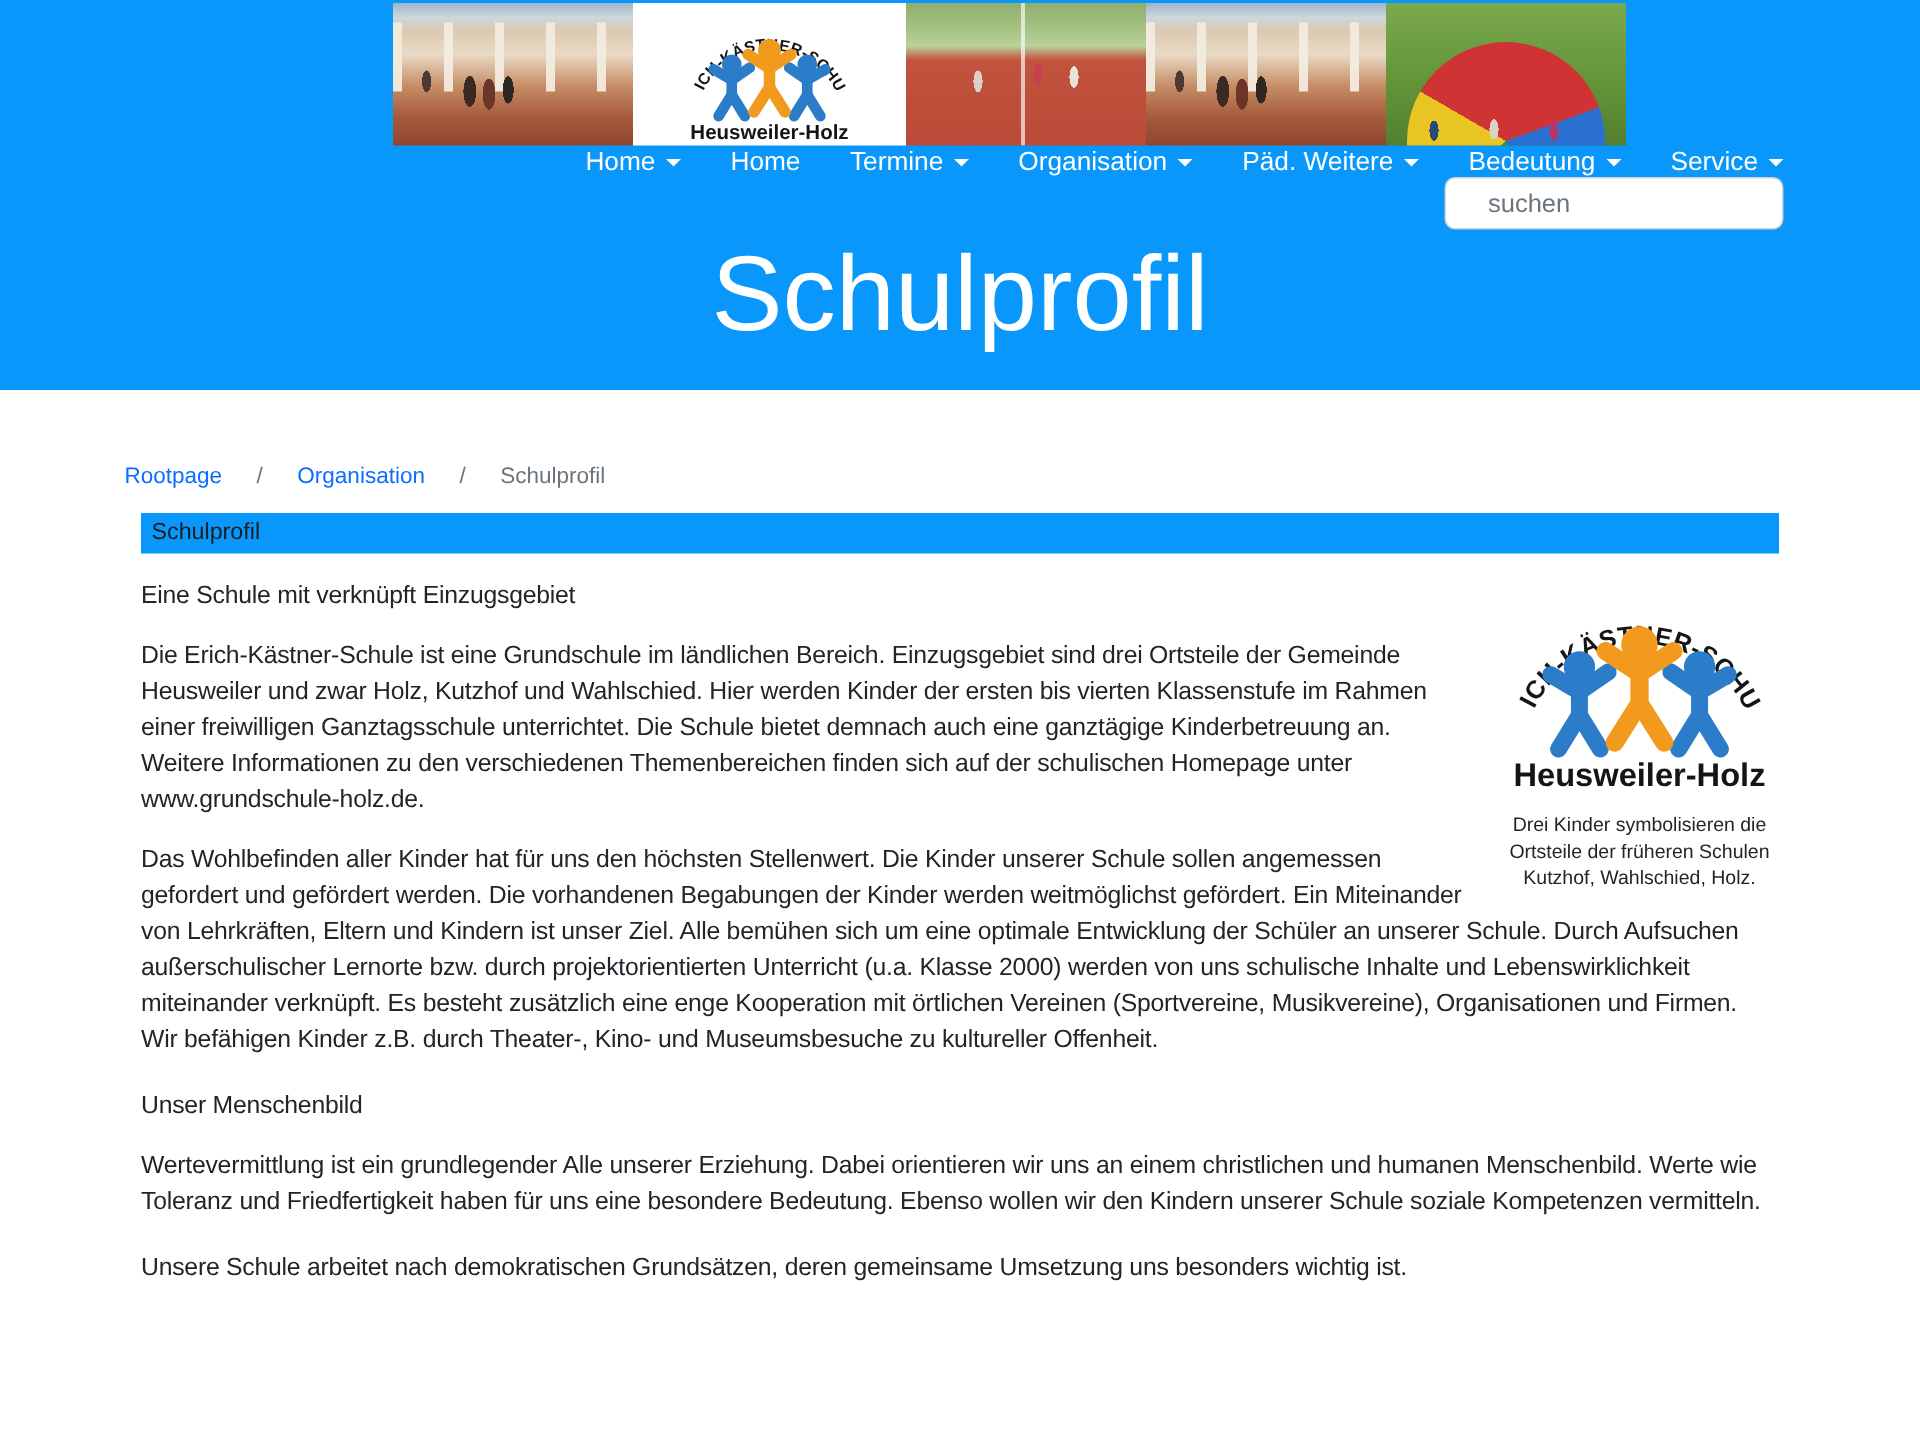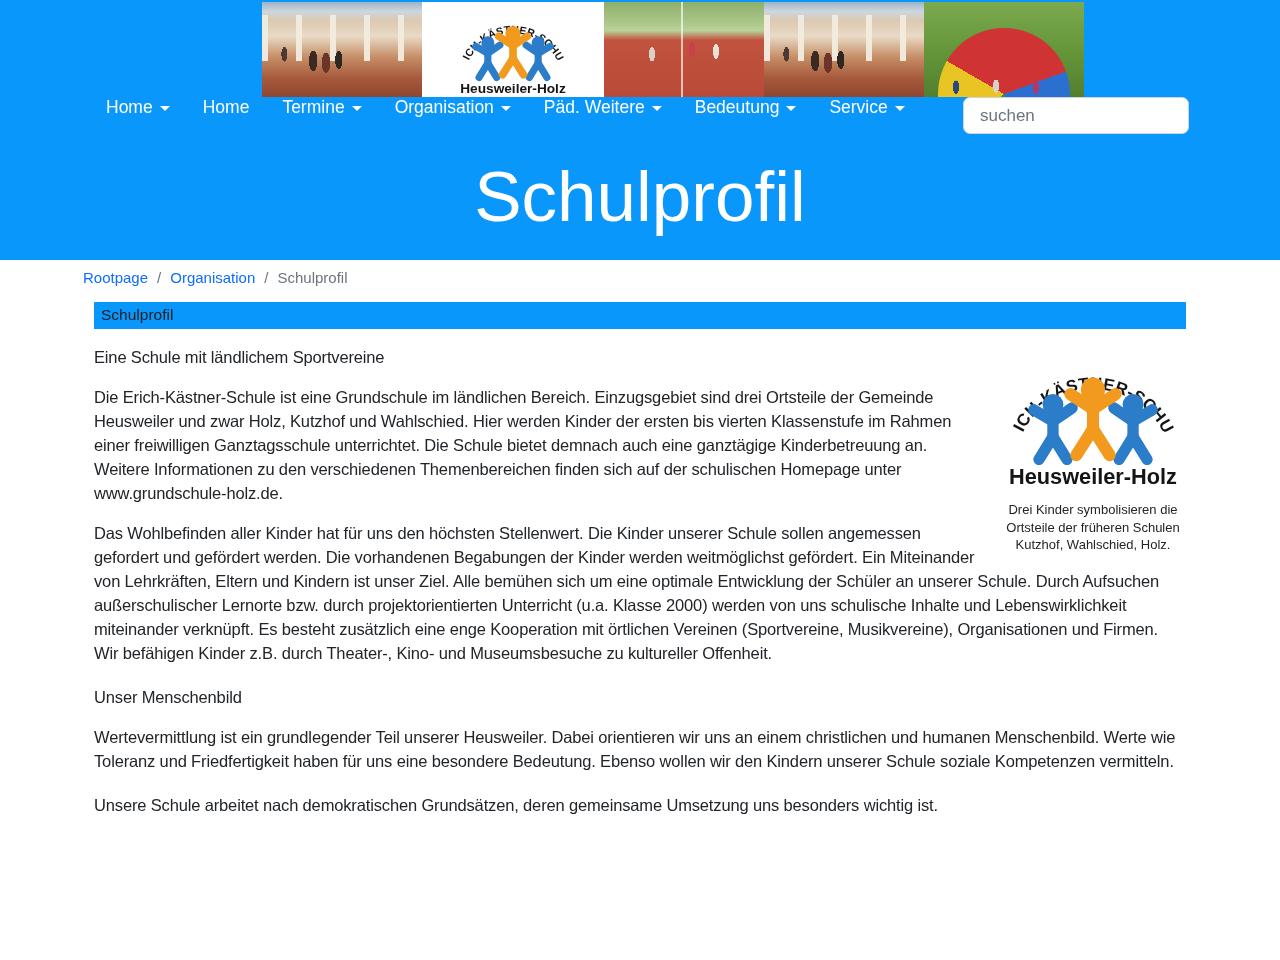--- a/index.html
+++ b/index.html
@@ -28,37 +28,37 @@
     linear-gradient(90deg,transparent 48%,rgba(255,255,255,.65) 48% 49.5%,transparent 49.5%);}
   .tile.parachute{background:linear-gradient(180deg,#7ba94f 0%,#639538 55%,#527f2f 100%);}
   .tile.parachute::after{content:"";position:absolute;left:14px;top:26px;width:132px;height:132px;border-radius:50%;
     background:conic-gradient(#cf3333 0 70deg,#2b6fd1 70deg 150deg,#2a9a3d 150deg 230deg,#e8c522 230deg 300deg,#cf3333 300deg 360deg);}
   .tile.parachute::before{content:"";position:absolute;left:0;bottom:0;width:100%;height:18px;z-index:1;background:
     radial-gradient(ellipse 5px 11px at 20% 45%,#274a7a 60%,transparent 61%),
     radial-gradient(ellipse 5px 11px at 45% 40%,#d8d2c8 60%,transparent 61%),
     radial-gradient(ellipse 5px 11px at 70% 45%,#b03a67 60%,transparent 61%);}
 
   
-  .navbar{display:flex;align-items:flex-start;justify-content:space-between;
-    padding:0 91px 0 106px;height:56px;}
+  .navbar{display:flex;align-items:flex-end;justify-content:space-between;
+    padding:0 91px 0 106px;height:56px;flex-direction:column;}
   .nav-list{display:flex;align-items:center;list-style:none;margin:0;padding:0;gap:33px;}
   .nav-item{color:#ffffff;font-size:17.5px;display:flex;align-items:center;gap:7px;cursor:pointer;white-space:nowrap;}
   .caret{width:0;height:0;border-left:5px solid transparent;border-right:5px solid transparent;
     border-top:5px solid #ffffff;display:inline-block;margin-top:2px;}
   .search-input{width:226px;height:37px;border:1px solid #ced4da;border-radius:7px;
-    font-size:17px;padding:0 16px;box-sizing:border-box;color:#212529;outline:none;
+    font-size:17px;padding:0 28px;box-sizing:border-box;color:#212529;outline:none;
     font-family:"Liberation Sans",sans-serif;}
   .search-input::placeholder{color:#6c757d;}
 
   
   .hero{text-align:center;color:#ffffff;padding:8px 0 28px 0;}
   .hero h1{margin:0;font-size:71px;font-weight:400;letter-spacing:0;line-height:1.0;}
 
   
-  .breadcrumb{padding:9px 0 0 83px;font-size:15px;display:flex;gap:9px;align-items:flex-end;}
+  .breadcrumb{padding:9px 0 0 83px;font-size:15px;display:flex;gap:23px;align-items:flex-end;margin-top:40px;}
   .breadcrumb a{color:#0d6efd;text-decoration:none;cursor:pointer;}
   .breadcrumb .sep{color:#6c757d;}
   .breadcrumb .current{color:#6c757d;}
 
   .content{margin:16px 94px 0 94px;}
   .section-bar{background:#0997fb;color:#1b1e21;font-size:15.5px;padding:4px 7px;line-height:1.2;}
 
   .figure{float:right;width:186px;margin:10px 0 10px 20px;text-align:center;}
   .figure svg.logo-big{width:180px;height:148px;display:block;margin:0 auto;}
   .figure figcaption{font-size:13px;line-height:1.38;color:#212529;margin-top:12px;}
@@ -172,20 +172,20 @@
   <div class="section-bar">Schulprofil</div>
 
   <figure class="figure" style="margin-right:0;margin-top:12px;">
     <svg class="logo-big" viewBox="0 0 200 170">
       <use href="#eks-logo"></use>
     </svg>
     <figcaption>Drei Kinder symbolisieren die Ortsteile der früheren Schulen Kutzhof, Wahlschied, Holz.</figcaption>
   </figure>
 
   <div id="content-blocks">
-      <p>Eine Schule mit ländlichem Sportvereine</p>
+      <p>Eine Schule mit verknüpft Einzugsgebiet</p>
       <p>Die Erich-Kästner-Schule ist eine Grundschule im ländlichen Bereich. Einzugsgebiet sind drei Ortsteile der Gemeinde Heusweiler und zwar Holz, Kutzhof und Wahlschied. Hier werden Kinder der ersten bis vierten Klassenstufe im Rahmen einer freiwilligen Ganztagsschule unterrichtet. Die Schule bietet demnach auch eine ganztägige Kinderbetreuung an. Weitere Informationen zu den verschiedenen Themenbereichen finden sich auf der schulischen Homepage unter www.grundschule-holz.de.</p>
       <p>Das Wohlbefinden aller Kinder hat für uns den höchsten Stellenwert. Die Kinder unserer Schule sollen angemessen gefordert und gefördert werden. Die vorhandenen Begabungen der Kinder werden weitmöglichst gefördert. Ein Miteinander von Lehrkräften, Eltern und Kindern ist unser Ziel. Alle bemühen sich um eine optimale Entwicklung der Schüler an unserer Schule. Durch Aufsuchen außerschulischer Lernorte bzw. durch projektorientierten Unterricht (u.a. Klasse 2000) werden von uns schulische Inhalte und Lebenswirklichkeit miteinander verknüpft. Es besteht zusätzlich eine enge Kooperation mit örtlichen Vereinen (Sportvereine, Musikvereine), Organisationen und Firmen. Wir befähigen Kinder z.B. durch Theater-, Kino- und Museumsbesuche zu kultureller Offenheit.</p>
       <p class="sec">Unser Menschenbild</p>
-      <p>Wertevermittlung ist ein grundlegender Teil unserer Heusweiler. Dabei orientieren wir uns an einem christlichen und humanen Menschenbild. Werte wie Toleranz und Friedfertigkeit haben für uns eine besondere Bedeutung. Ebenso wollen wir den Kindern unserer Schule soziale Kompetenzen vermitteln.</p>
+      <p>Wertevermittlung ist ein grundlegender Alle unserer Erziehung. Dabei orientieren wir uns an einem christlichen und humanen Menschenbild. Werte wie Toleranz und Friedfertigkeit haben für uns eine besondere Bedeutung. Ebenso wollen wir den Kindern unserer Schule soziale Kompetenzen vermitteln.</p>
       <p class="sec">Unsere Schule arbeitet nach demokratischen Grundsätzen, deren gemeinsame Umsetzung uns besonders wichtig ist.</p>
     </div>
 </main>
 
 </body></html>

